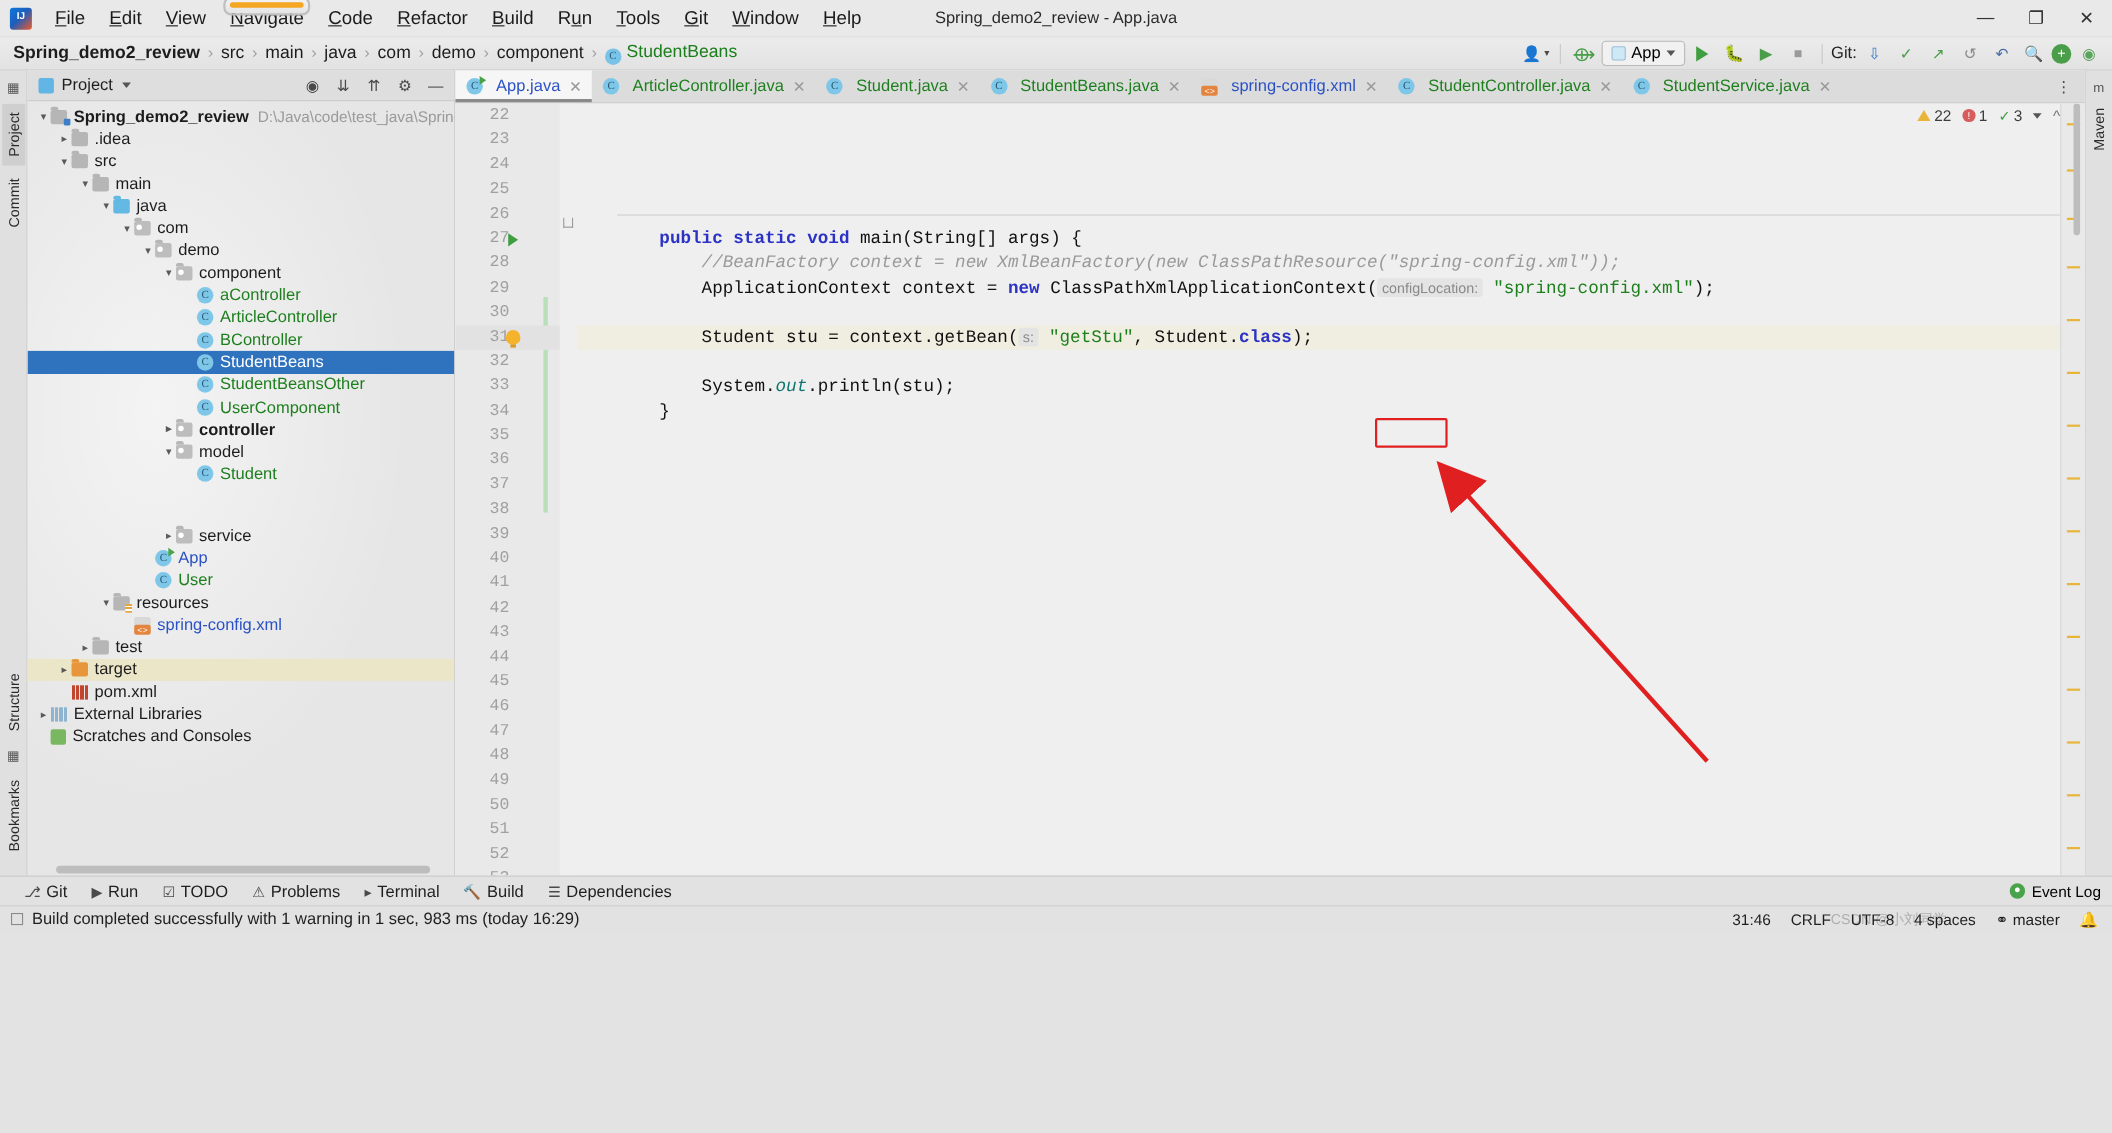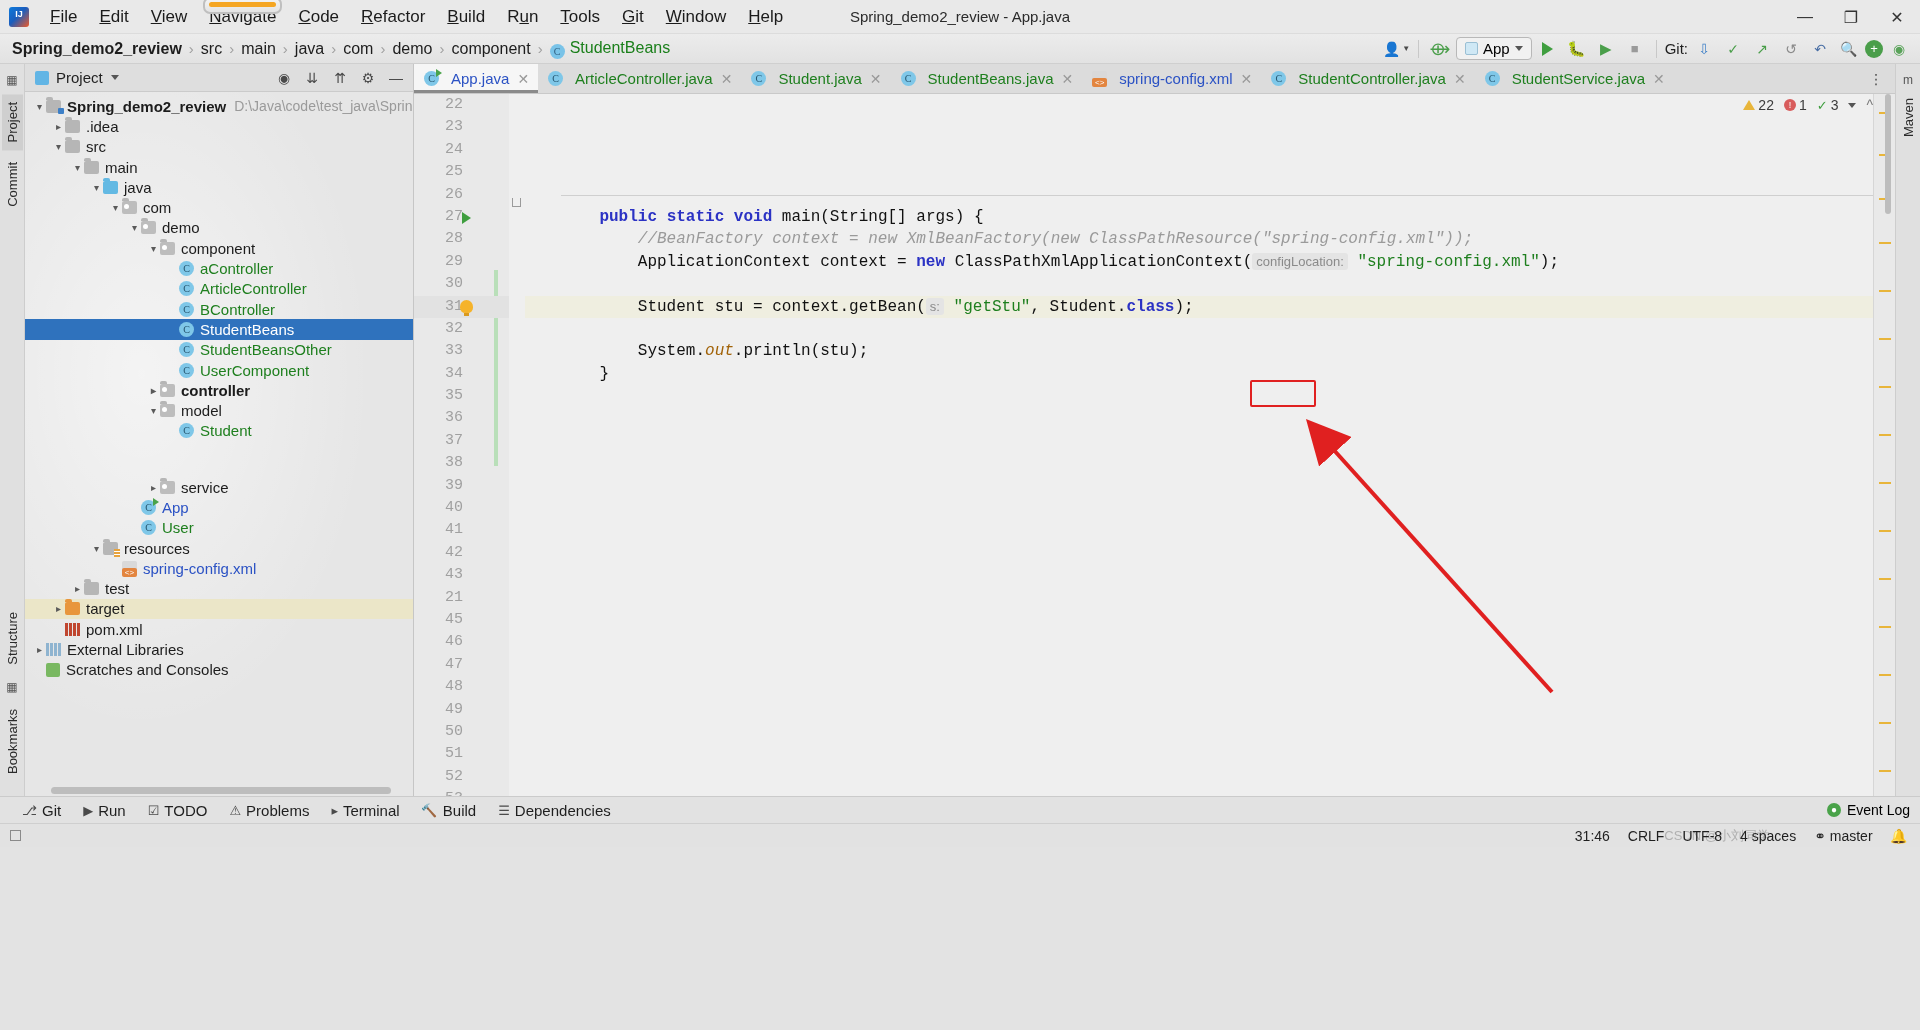--- a/index.html
+++ b/index.html
@@ -196,21 +196,21 @@
     flex: 1; position: relative; font-family: "Liberation Mono", monospace;
     font-size: 16px; color: #111; padding-left: 0;
   }
   .cline { height: 22.4px; line-height: 22.4px; white-space: pre; padding-left: 36px; }
   .cline.cur { background: #efeee0; }
   .kw { color: #2b32c4; font-weight: bold; }
   .str { color: #1e7f1e; }
   .cmt { color: #9a9a9a; font-style: italic; }
   .hintp { background: #e4e4e4; color: #8a8a8a; font-size: 13px; border-radius: 3px;
     padding: 1px 4px; font-family: "Liberation Sans", sans-serif; }
-  .fld { color: #a16207; font-style: italic; }
+  .fld { color: #0f766e; font-style: italic; }
   .topsep { position:absolute; left:36px; right:20px; top:0; height:1px; background:#cfcfcf; }
 
   .redbox { position: absolute; border: 2px solid #e02020; border-radius: 2px; pointer-events:none; }
 
   .rmark { position: absolute; right: 0; top: 0; bottom: 0; width: 22px; background: #e9e9e9;
     border-left: 1px solid #d6d6d6; }
   .rdash { position: absolute; right: 4px; width: 12px; height: 2px; background: #e8b53a; }
   .rbar { position:absolute; right:4px; width:6px; background:#bdbdbd; border-radius:3px; }
 
   
@@ -554,21 +554,21 @@
             <div class="gline">34</div>
             <div class="gline">35</div>
             <div class="gline">36</div>
             <div class="gline">37</div>
             <div class="gline">38</div>
             <div class="gline">39</div>
             <div class="gline">40</div>
             <div class="gline">41</div>
             <div class="gline">42</div>
             <div class="gline">43</div>
-            <div class="gline">21</div>
+            <div class="gline">44</div>
             <div class="gline">45</div>
             <div class="gline">46</div>
             <div class="gline">47</div>
             <div class="gline">48</div>
             <div class="gline">49</div>
             <div class="gline">50</div>
             <div class="gline">51</div>
             <div class="gline">52</div>
             <div class="gline">53</div>
           </div>
@@ -676,20 +676,21 @@
         <span>Dependencies</span>
       </div>
       <div class="tw-right">
       <span style="width:14px;height:14px;border-radius:50%;background:#4aa34a;color:#fff;font-size:10px;text-align:center;line-height:14px;">●</span>
       <span>Event Log</span>
     </div>
   </div>
 
   <div class="statusbar">
     <span class="small-sq" style="margin-right:8px;"></span>
+    <span>Build completed successfully with 1 warning in 1 sec, 983 ms (today 16:29)</span>
     <span class="watermark">CSDN @小刘同学</span>
     <span class="sb-right">
       <span>31:46</span>
       <span>CRLF</span>
       <span>UTF-8</span>
       <span>4 spaces</span>
       <span>⚭ <span>master</span></span>
       <span>🔔</span>
     </span>
   </div>

